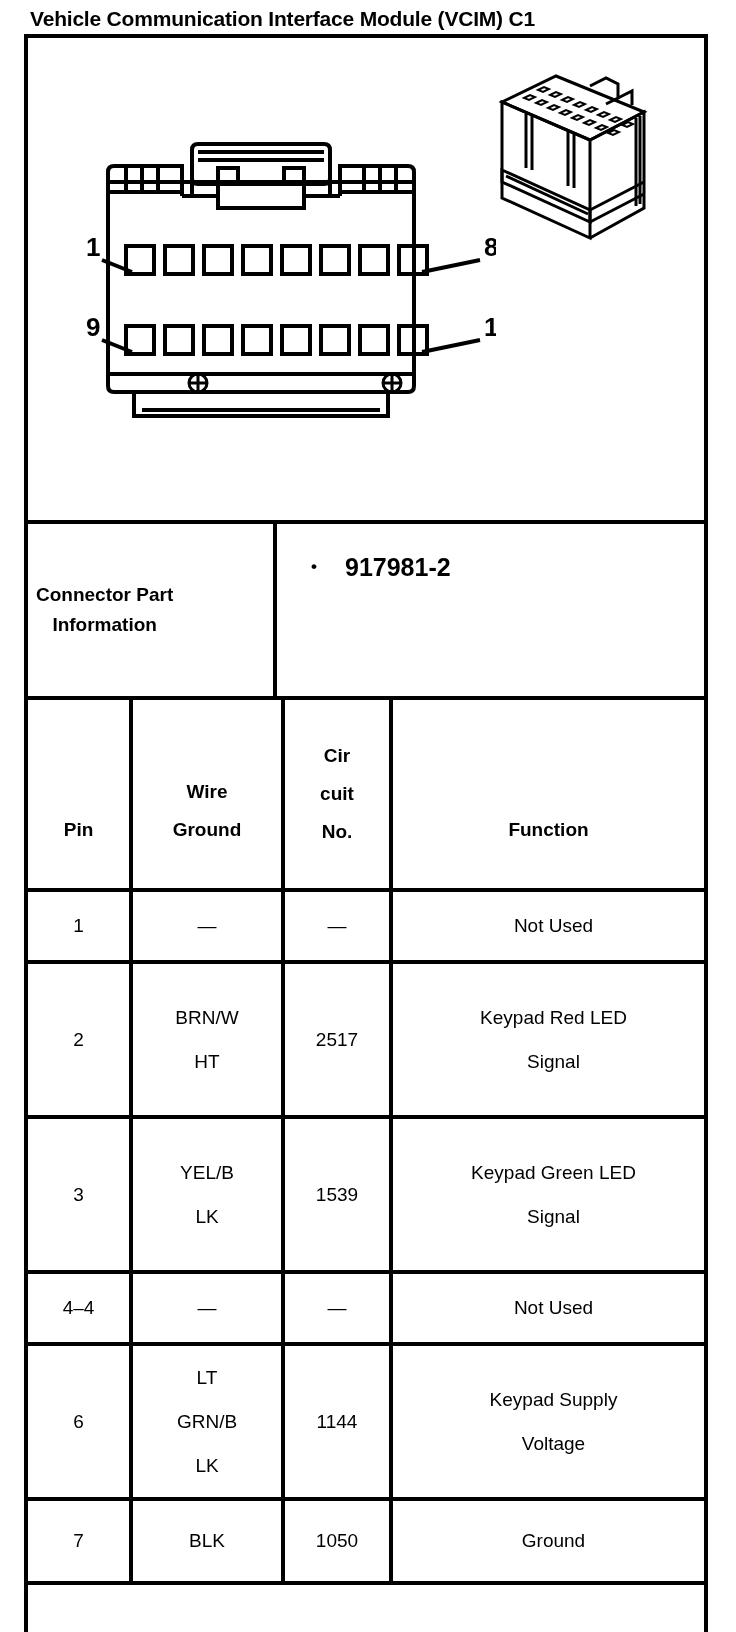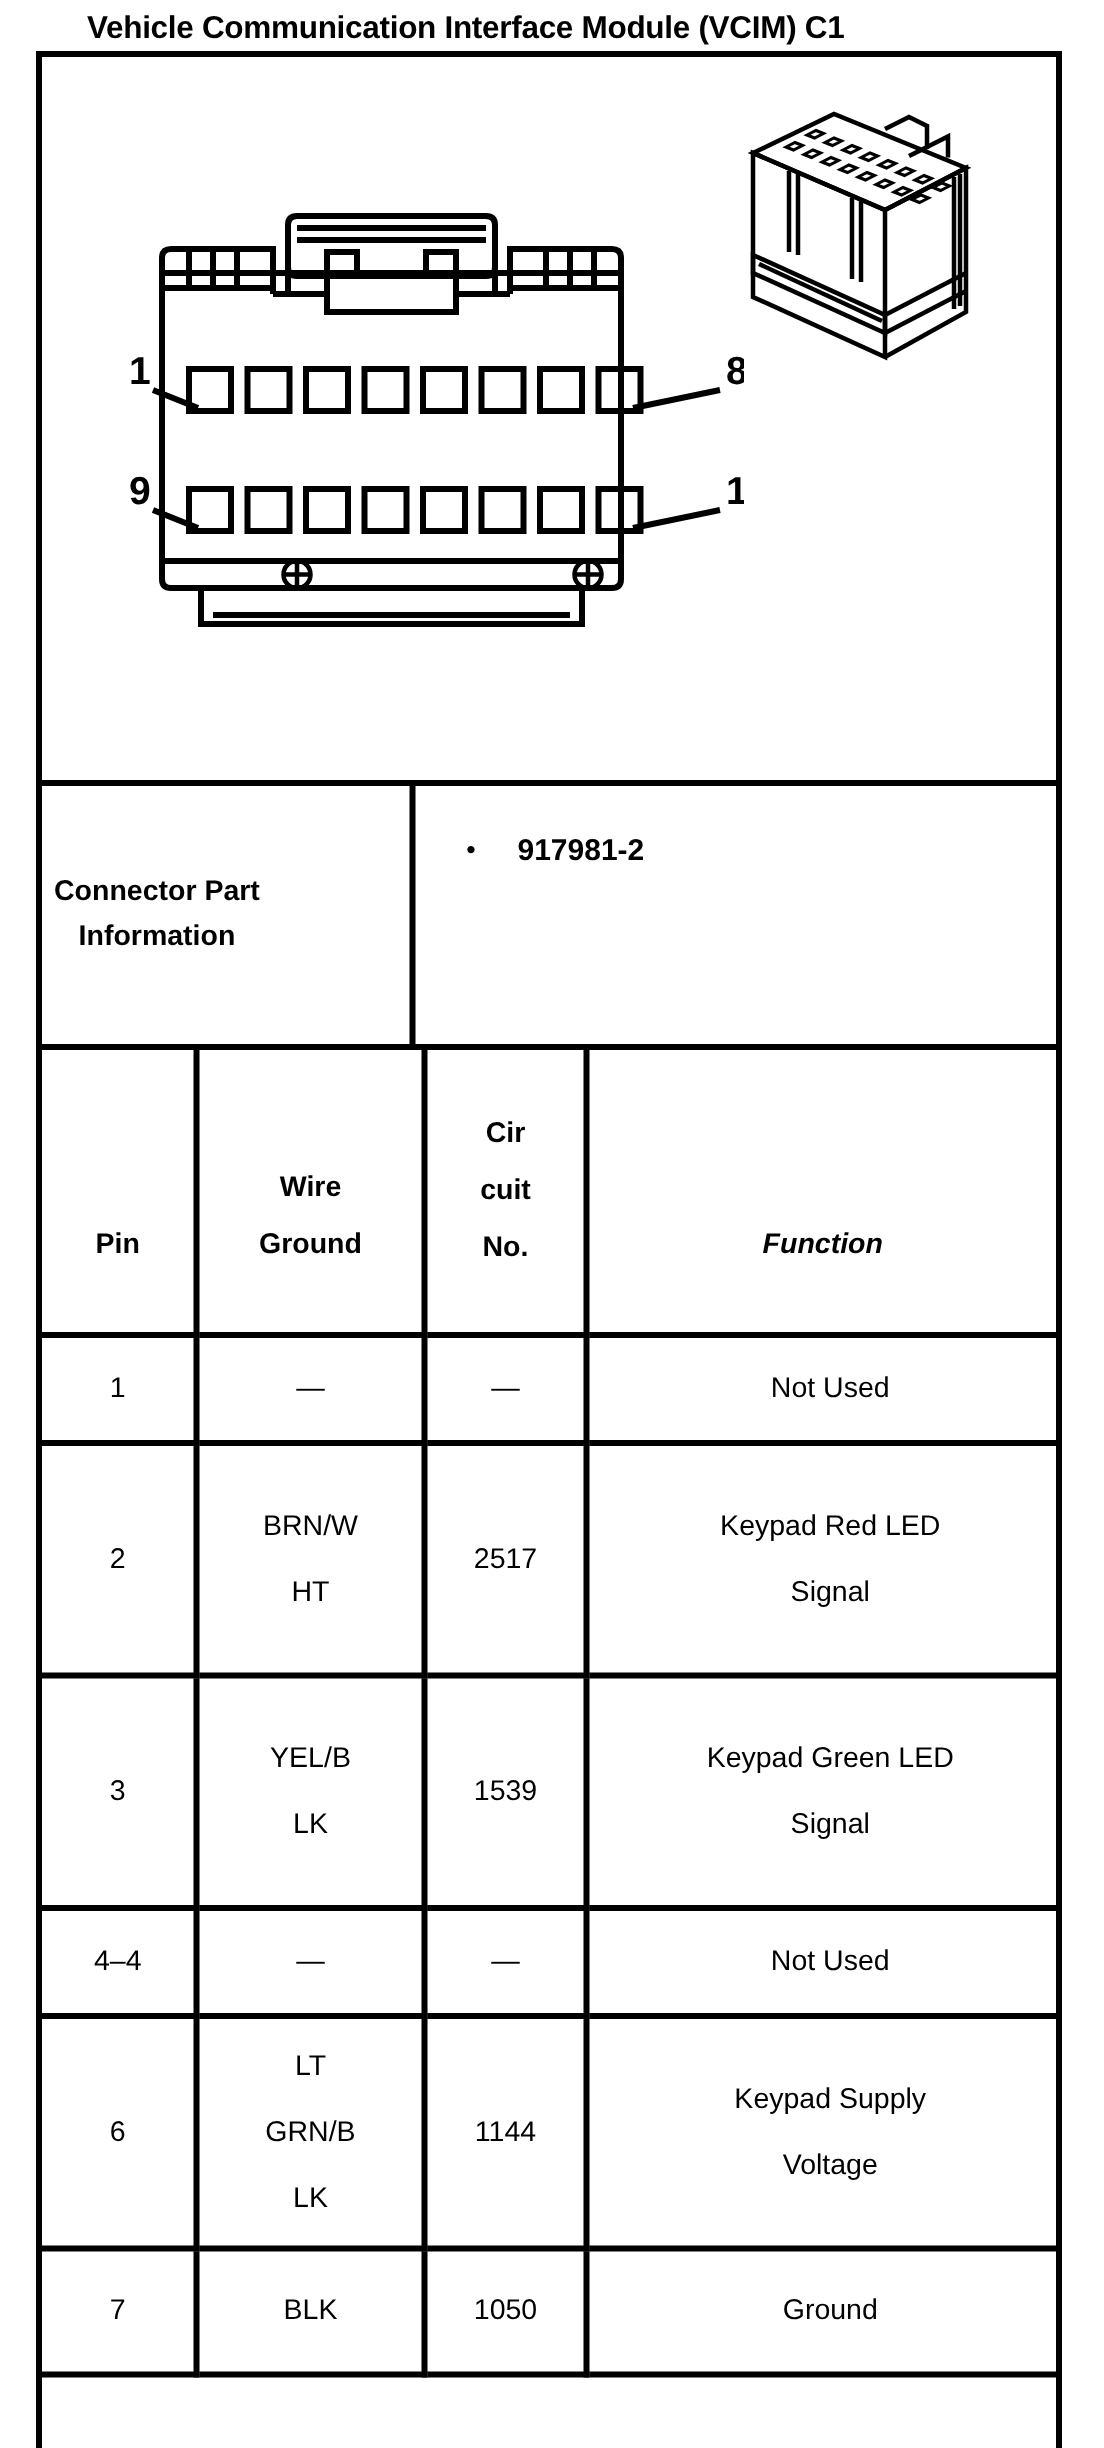--- a/index.html
+++ b/index.html
@@ -12,21 +12,21 @@
     width: 736px; height: 1632px;
     font-family: "Liberation Sans", sans-serif;
     color: #000000;
     overflow: hidden;
     position: relative;
   }
 
   
   .page-title {
     position: absolute;
-    left: 58px; top: 6px;
+    left: 30px; top: 6px;
     font-size: 21px;
     font-weight: bold;
     letter-spacing: -0.2px;
     white-space: nowrap;
     line-height: 26px;
   }
 
   
   .sheet {
     position: absolute;
@@ -66,21 +66,21 @@
     padding: 0 8px;
   }
   .part-info-values {
     flex: 1;
     padding: 22px 0 0 26px;
   }
   .part-info-values ul {
     margin: 0; padding: 0; list-style: none;
   }
   .part-info-values li {
-    font-size: 20px;
+    font-size: 25px;
     font-weight: bold;
     line-height: 42px;
     position: relative;
     padding-left: 42px;
   }
   .part-info-values li::before {
     content: "\2022";
     position: absolute;
     left: 8px; top: 0;
     font-size: 17px;
@@ -112,21 +112,21 @@
     line-height: 38px;
     padding: 0 4px;
   }
   
   table.pins thead th .hdr {
     display: block;
   }
   th.h-pin  .hdr { padding-top: 72px; }
   th.h-wire .hdr { padding-top: 34px; }
   th.h-ckt  .hdr { padding-top:  0px; }
-  th.h-fn   .hdr { padding-top: 72px; font-style: italic; }
+  th.h-fn   .hdr { padding-top: 72px; }
 
   table.pins tbody td {
     font-size: 19px;
     text-align: center;
     line-height: 44px;
     padding: 0 4px;
   }
   table.pins tbody td.fn {
     text-align: left;
     padding-left: 14px;

